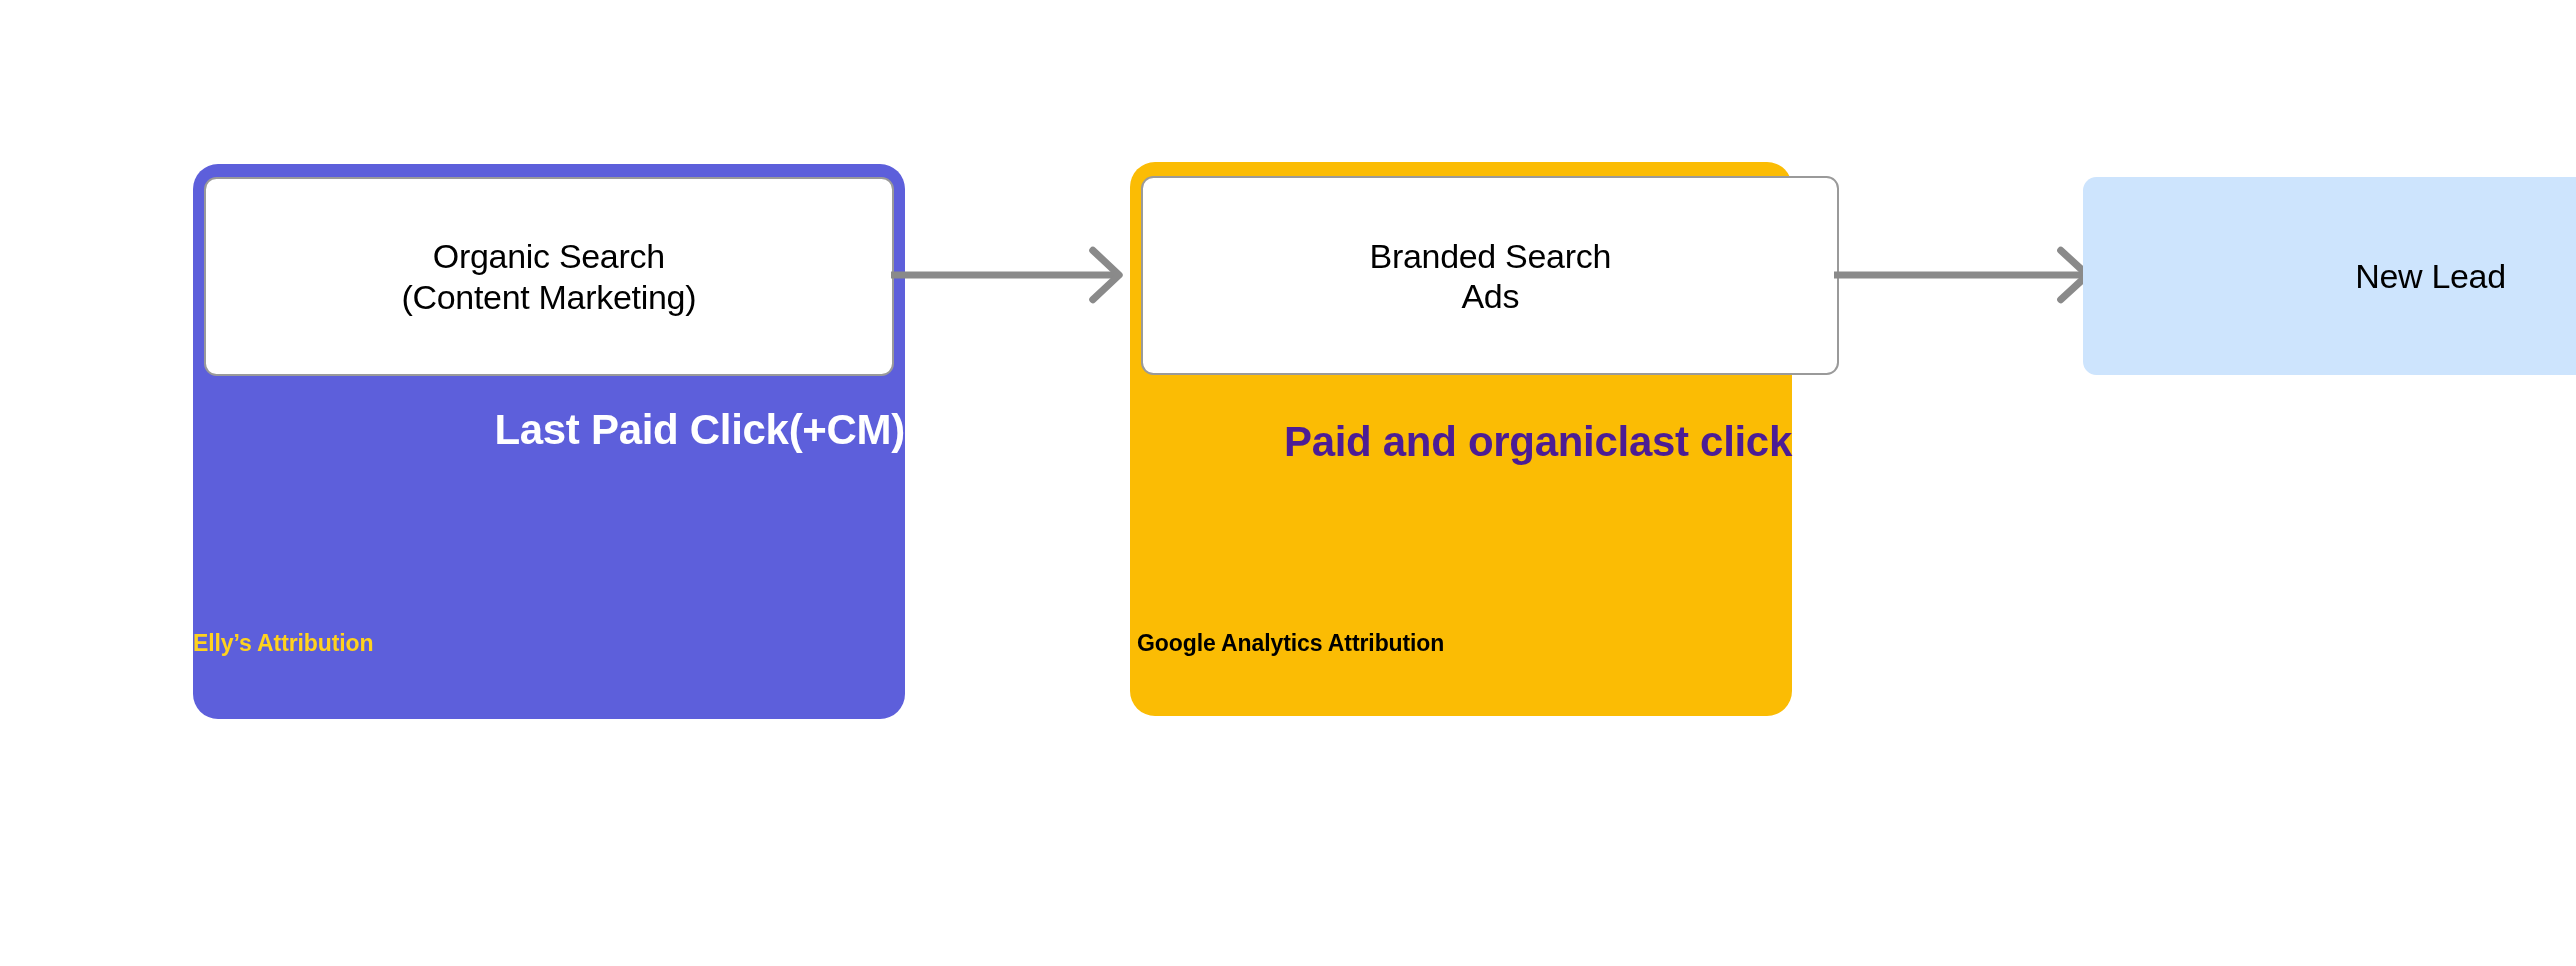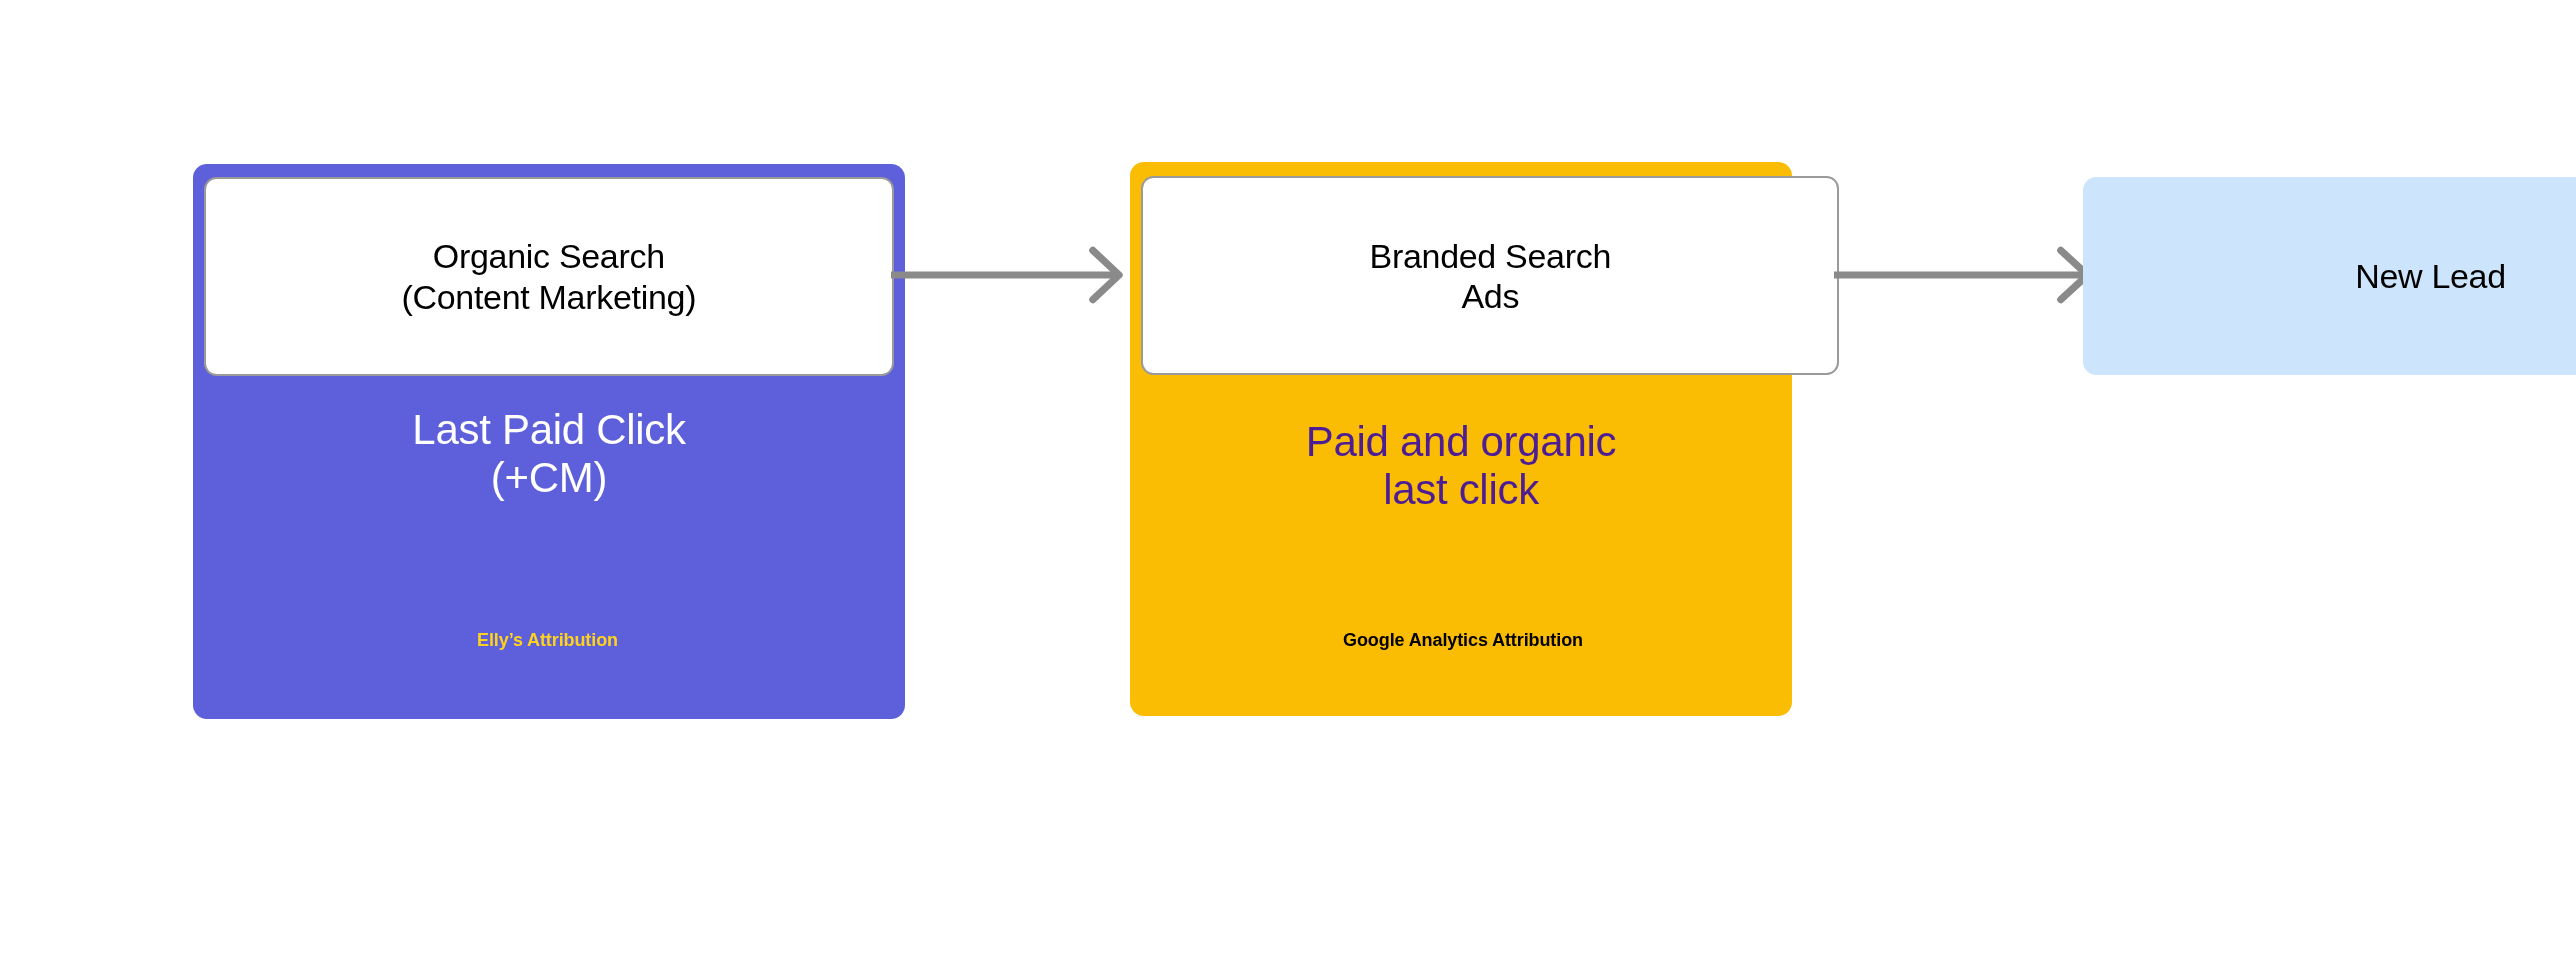--- a/index.html
+++ b/index.html
@@ -20,21 +20,21 @@
     left: 0;
     top: 0;
     width: 3843px;
     height: 967px;
   }
 
   
   .node {
     position: absolute;
     box-sizing: border-box;
-    border-radius: 14px;
+    border-radius: 25px;
     display: flex;
     flex-direction: column;
     align-items: center;
   }
 
   .node-header {
     position: absolute;
     background: #ffffff;
     border: 2.1px solid #9a9a9a;
     border-radius: 12.4px;
@@ -49,36 +49,35 @@
     font-size: 34px;
     font-weight: 400;
     letter-spacing: -0.3px;
   }
 
   .node-body {
     position: absolute;
     left: 0;
     right: 0;
     display: flex;
-    flex-direction: column;
     align-items: center;
     justify-content: flex-end;
     text-align: center;
     line-height: 1.15;
     font-size: 42px;
-    font-weight: 400;
+    font-weight: 700;
     letter-spacing: -0.3px;
   }
 
   .node-footer {
     position: absolute;
     left: 0;
     right: 3px;
-    text-align: center;
-    font-size: 18px;
+    text-align: left;
+    font-size: 23px;
     font-weight: 700;
     letter-spacing: -0.1px;
   }
 
   
   #node-organic-search {
     left: 193px;
     top: 164px;
     width: 712px;
     height: 555px;

